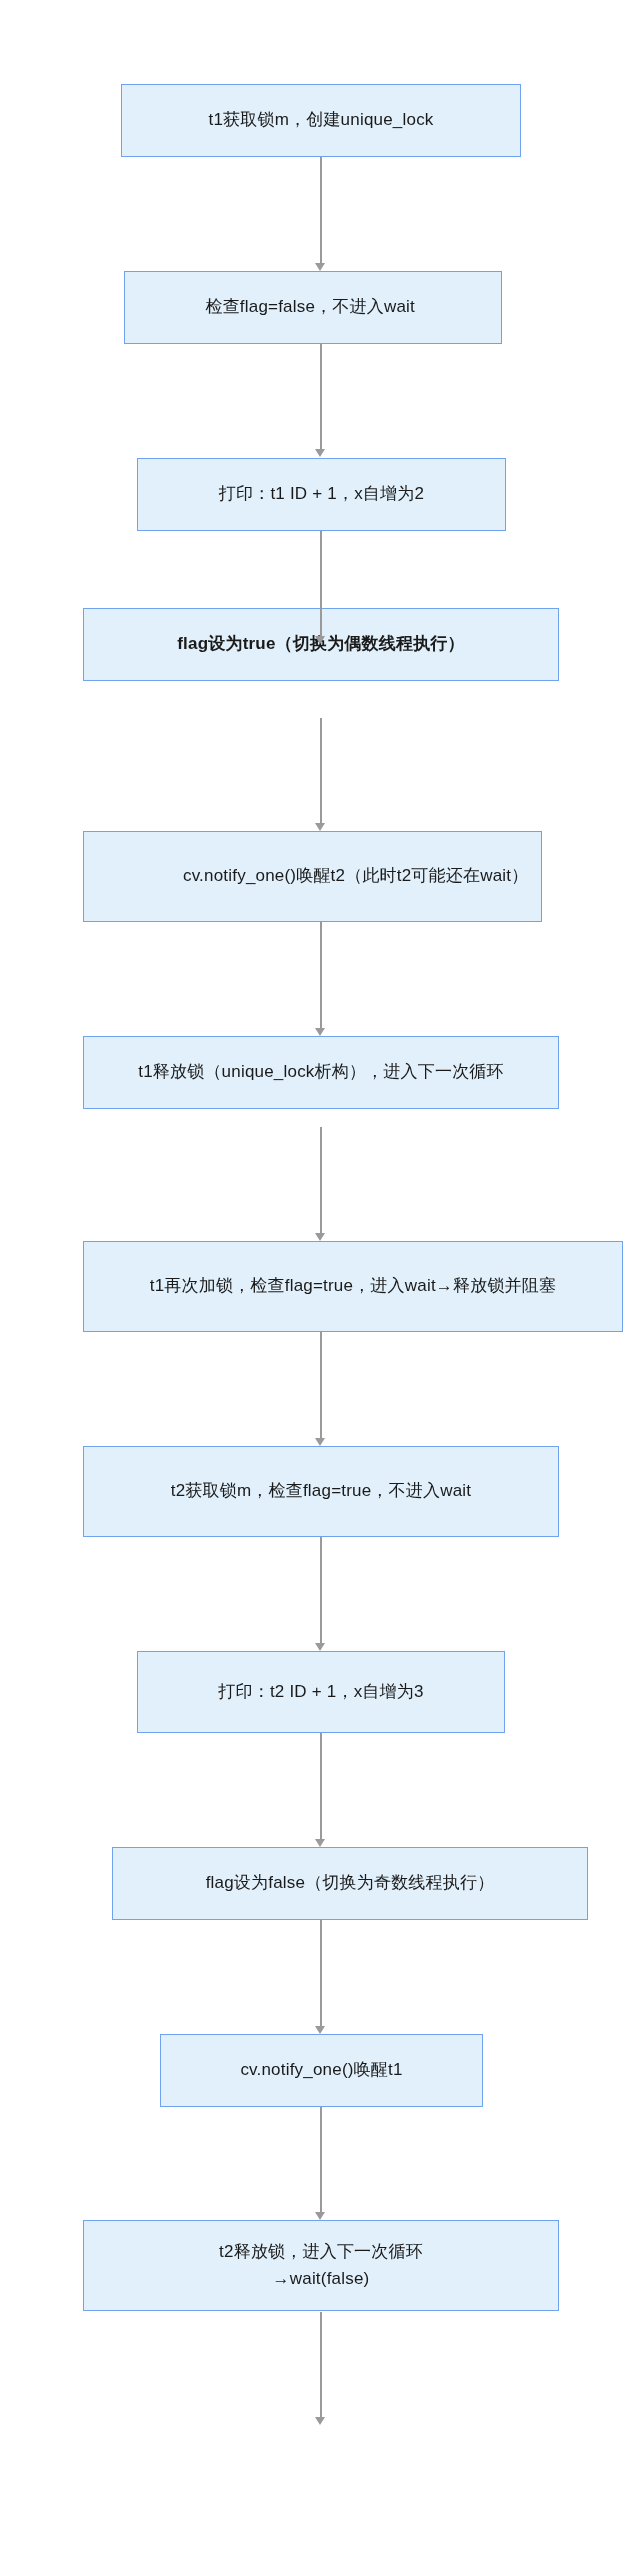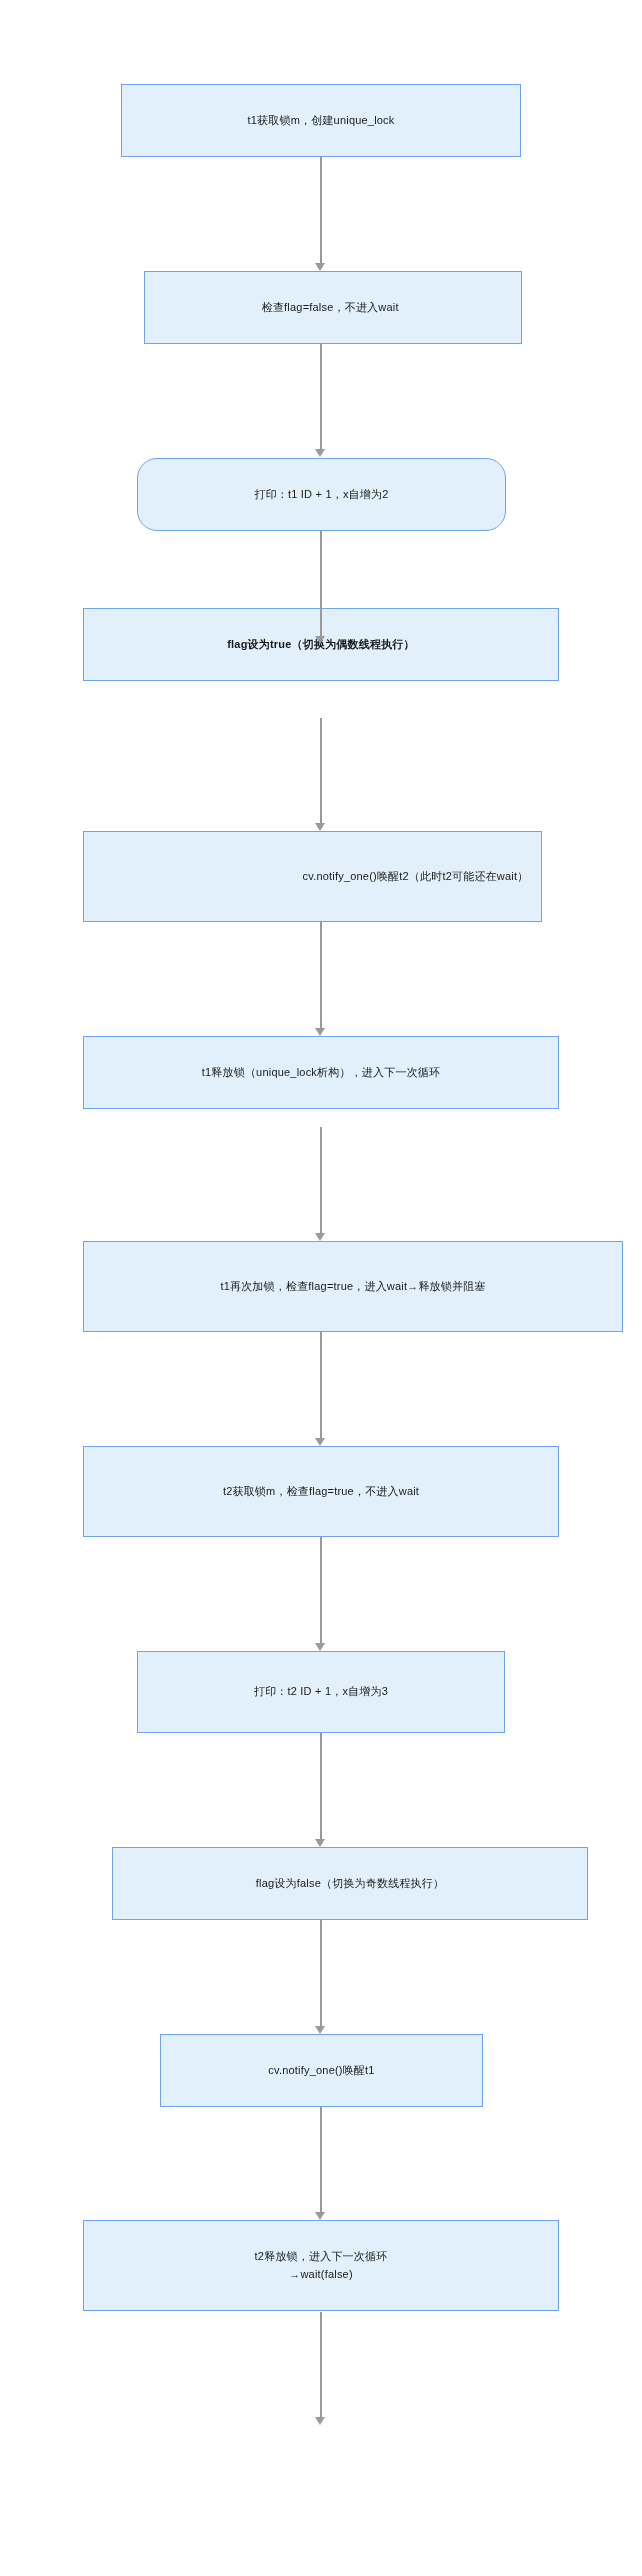--- a/index.html
+++ b/index.html
@@ -23,21 +23,21 @@
   .node {
     position: absolute;
     box-sizing: border-box;
     background: #e1f0fb;
     border: 1.4px solid #6fa3ef;
     display: flex;
     align-items: center;
     justify-content: center;
     text-align: center;
     color: #1a1a1a;
-    font-size: 11px;
+    font-size: 17px;
     line-height: 1.55;
     letter-spacing: 0.2px;
     padding: 3.6px 12.6px;
   }
   .node .label {
     display: block;
     width: 100%;
     white-space: pre-line;
   }
   .edge {
@@ -54,24 +54,24 @@
     border-top: 8px solid #9a9a9a;
   }
 </style>
 </head>
 <body>
 
 <div id="flow">
     <div class="node" style="left: 121px; top: 84px; width: 400px; height: 73px;">
       <span class="label">t1获取锁m，创建unique_lock</span>
     </div>
-    <div class="node" style="left: 144px; top: 271px; width: 378px; height: 73px; padding-left: 7px;">
+    <div class="node" style="left: 124px; top: 271px; width: 378px; height: 73px; padding-left: 7px;">
       <span class="label">检查flag=false，不进入wait</span>
     </div>
-    <div class="node" style="left: 137px; top: 458px; width: 369px; height: 73px; border-radius: 20px;">
+    <div class="node" style="left: 137px; top: 458px; width: 369px; height: 73px;">
       <span class="label">打印：t1 ID + 1，x自增为2</span>
     </div>
     <div class="node" style="left: 83px; top: 608px; width: 476px; height: 73px; font-weight: bold;">
       <span class="label">flag设为true（切换为偶数线程执行）</span>
     </div>
     <div class="node" style="left: 83px; top: 831px; width: 459px; height: 91px; text-align: right;">
       <span class="label">cv.notify_one()唤醒t2（此时t2可能还在wait）</span>
     </div>
     <div class="node" style="left: 83px; top: 1036px; width: 476px; height: 73px;">
       <span class="label">t1释放锁（unique_lock析构），进入下一次循环</span>

